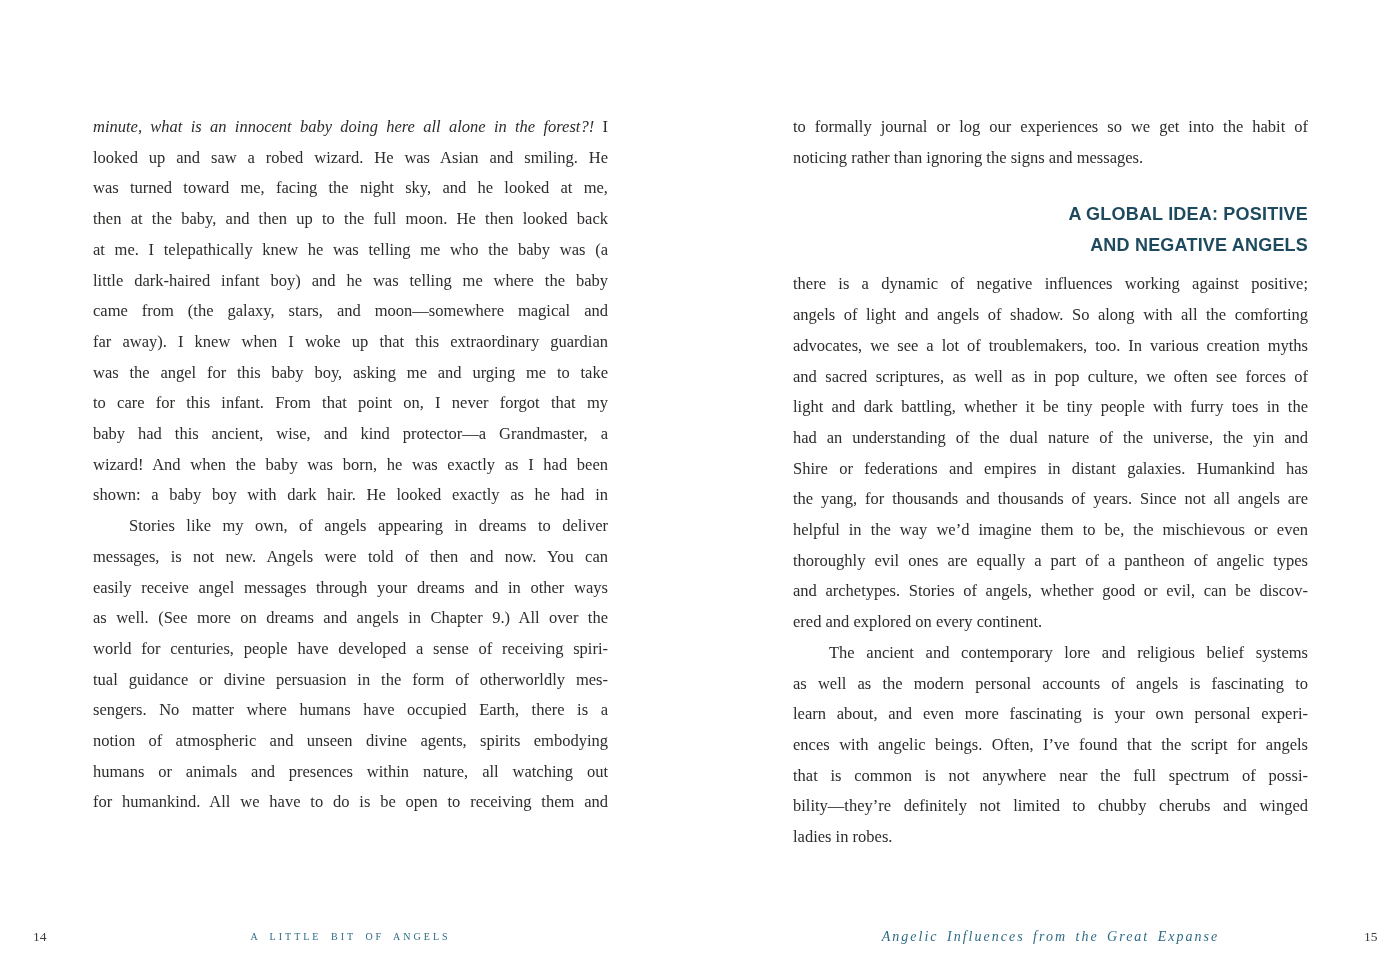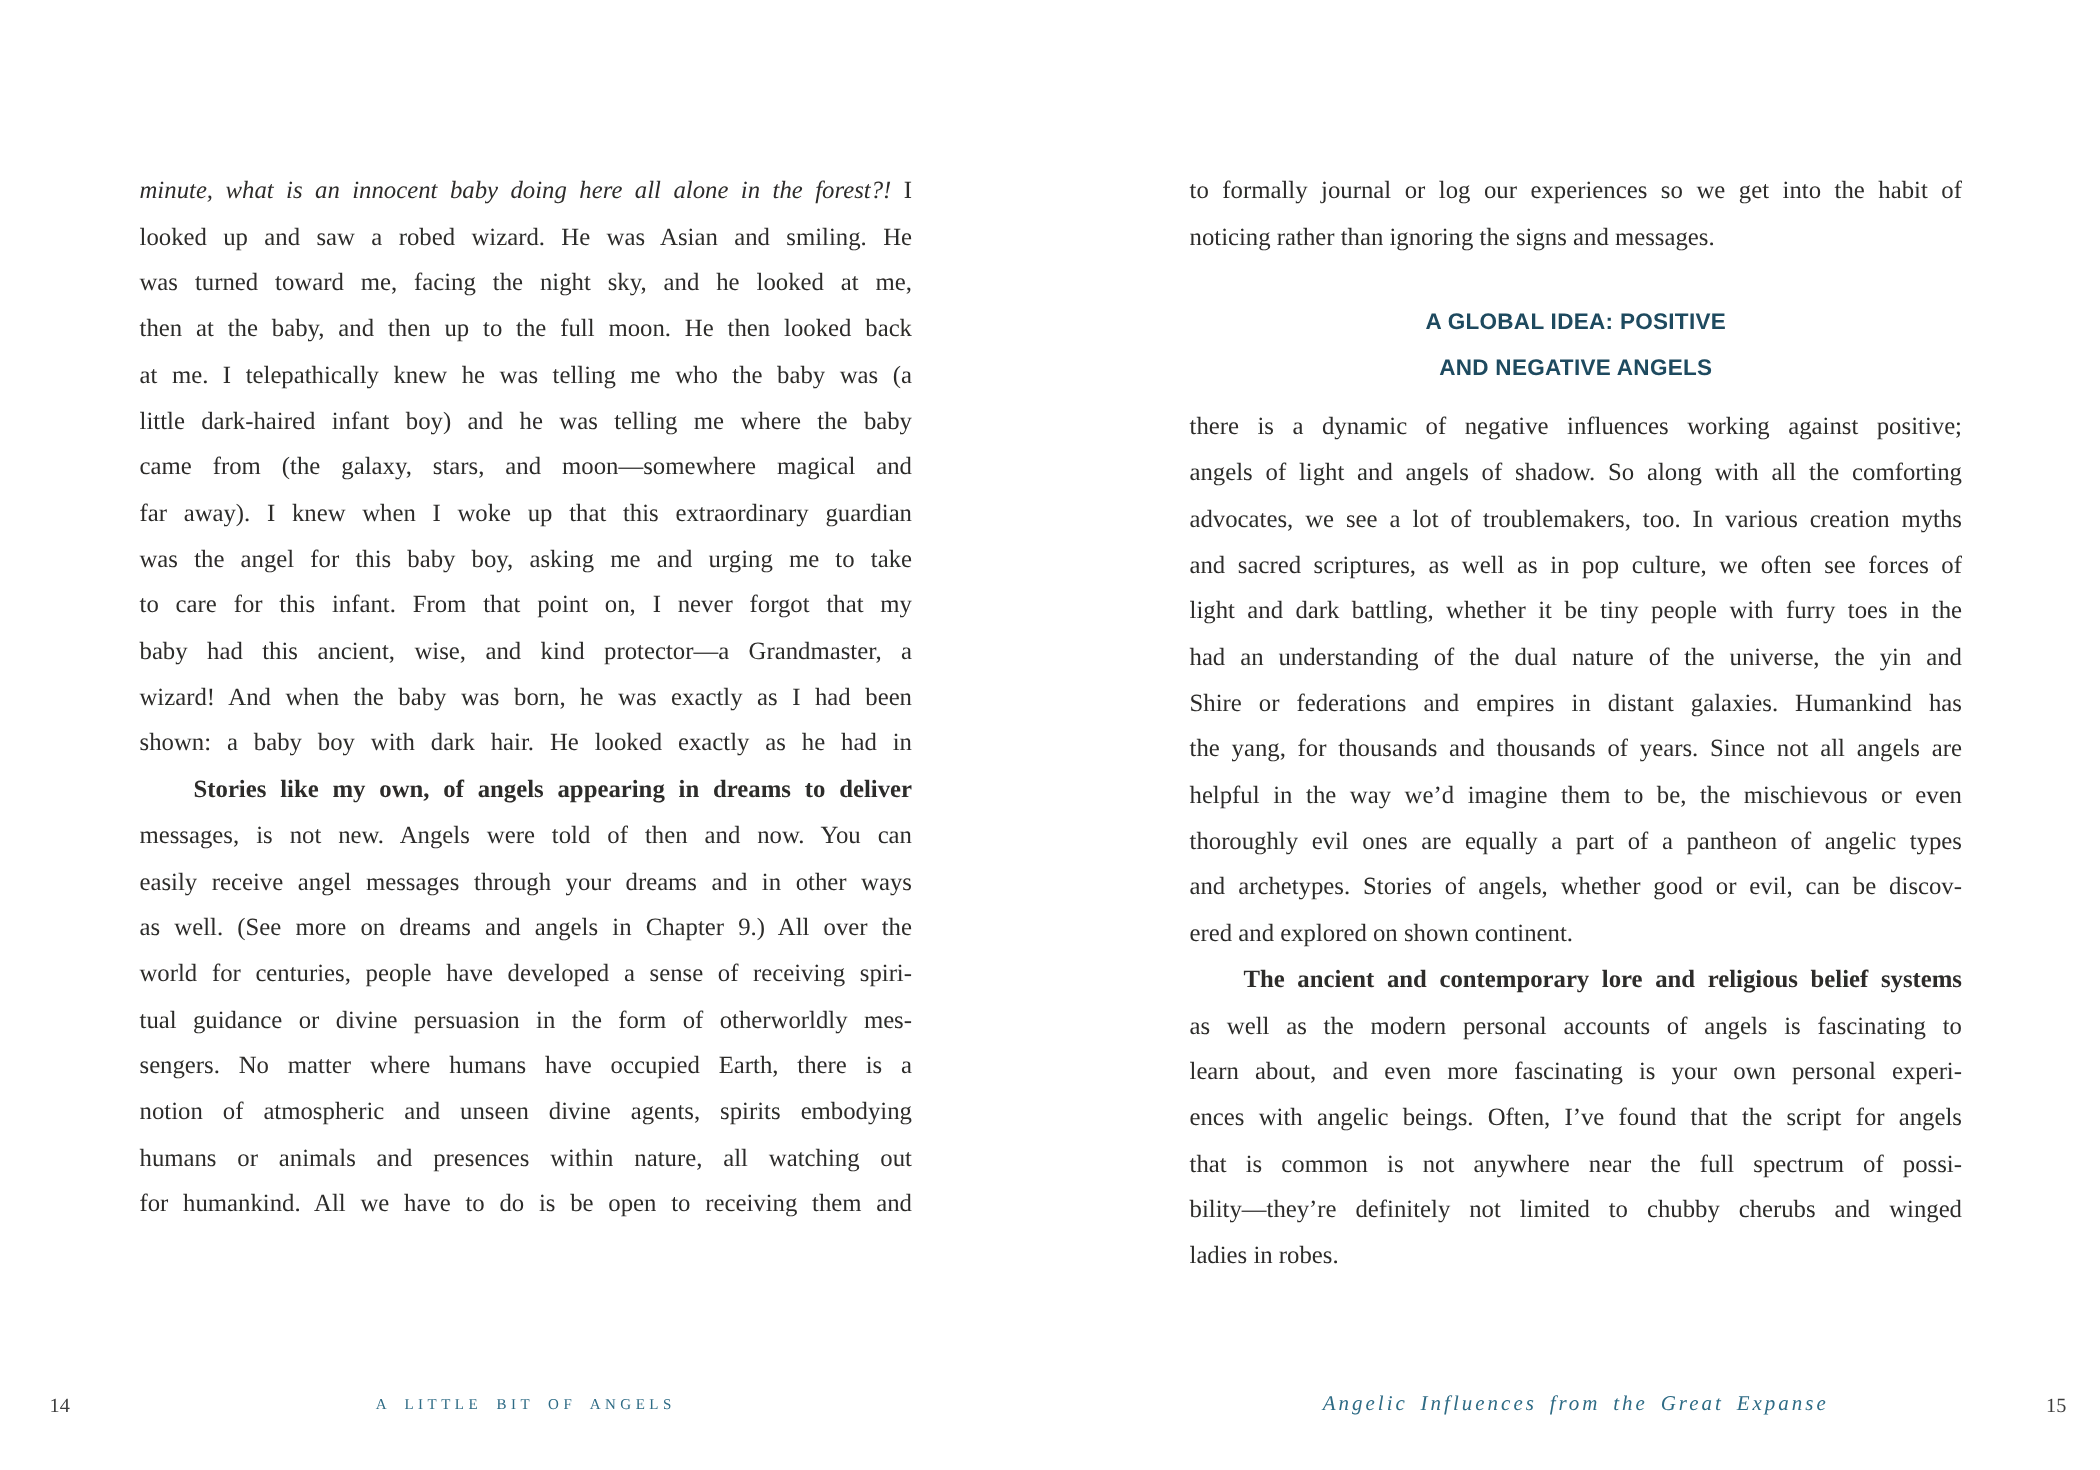--- a/index.html
+++ b/index.html
@@ -26,35 +26,35 @@
   .para { margin: 0; }
   .line {
     font-size: 16.5px;
     line-height: 30.7px;
     color: var(--body_text, #2d2c2a);
     text-align: justify;
     text-align-last: justify;
     white-space: normal;
   }
   .line.last { text-align-last: left; }
-  .line.indent { text-indent: 36px; font-weight: bold; }
+  .line.indent { text-indent: 36px; }
   .it { font-style: italic; }
 
   .heading {
     margin-top: 26px;
     margin-bottom: 8px;
   }
   .h-line {
     font-family: "Liberation Sans", sans-serif;
     font-weight: 700;
-    font-size: 15px;
+    font-size: 18px;
     line-height: 31px;
     letter-spacing: 0.2px;
     color: var(--heading, #1e4a5f);
-    text-align: center;
+    text-align: right;
   }
 
   .pagenum {
     position: absolute;
     top: 929px;
     font-size: 13.5px;
     line-height: 16px;
     color: var(--page_number, #3d3d3d);
   }
   .pagenum.pn-left  { left: 33px; }
@@ -131,21 +131,21 @@
         <div class="line"><span>angels of light and angels of shadow. So along with all the comforting</span></div>
         <div class="line"><span>advocates, we see a lot of troublemakers, too. In various creation myths</span></div>
         <div class="line"><span>and sacred scriptures, as well as in pop culture, we often see forces of</span></div>
         <div class="line"><span>light and dark battling, whether it be tiny people with furry toes in the</span></div>
         <div class="line"><span>had an understanding of the dual nature of the universe, the yin and</span></div>
         <div class="line"><span>Shire or federations and empires in distant galaxies. Humankind has</span></div>
         <div class="line"><span>the yang, for thousands and thousands of years. Since not all angels are</span></div>
         <div class="line"><span>helpful in the way we’d imagine them to be, the mischievous or even</span></div>
         <div class="line"><span>thoroughly evil ones are equally a part of a pantheon of angelic types</span></div>
         <div class="line"><span>and archetypes. Stories of angels, whether good or evil, can be discov-</span></div>
-        <div class="line last"><span>ered and explored on shown continent.</span></div>
+        <div class="line last"><span>ered and explored on every continent.</span></div>
       </div>
       <div class="para">
         <div class="line indent"><span>The ancient and contemporary lore and religious belief systems</span></div>
         <div class="line"><span>as well as the modern personal accounts of angels is fascinating to</span></div>
         <div class="line"><span>learn about, and even more fascinating is your own personal experi-</span></div>
         <div class="line"><span>ences with angelic beings. Often, I’ve found that the script for angels</span></div>
         <div class="line"><span>that is common is not anywhere near the full spectrum of possi-</span></div>
         <div class="line"><span>bility—they’re definitely not limited to chubby cherubs and winged</span></div>
         <div class="line last"><span>ladies in robes.</span></div>
       </div>

